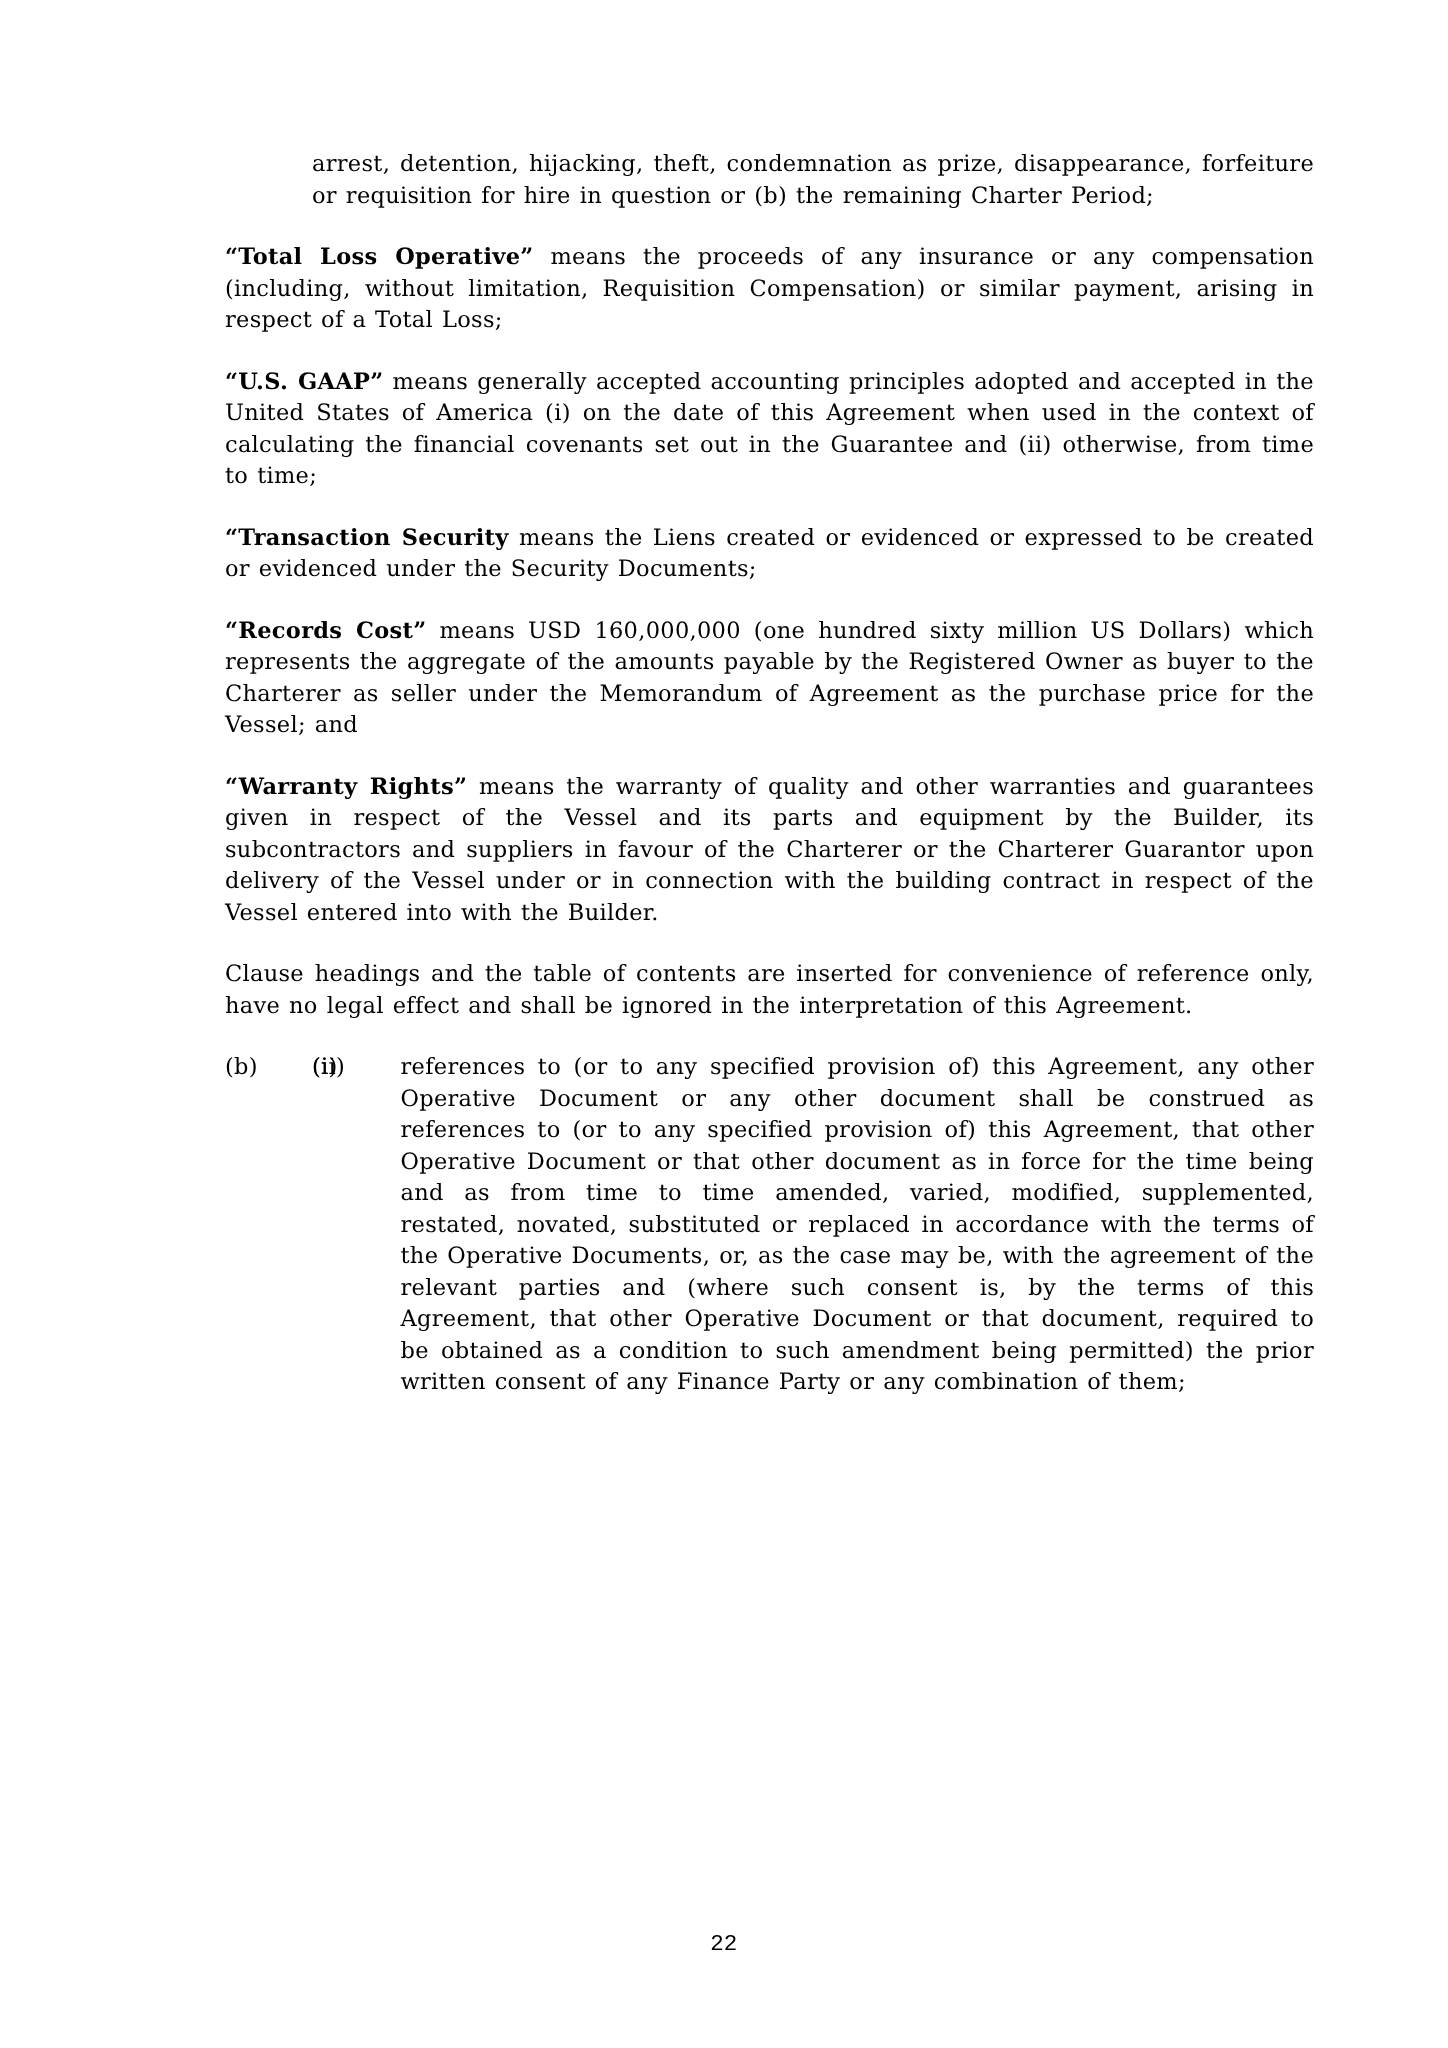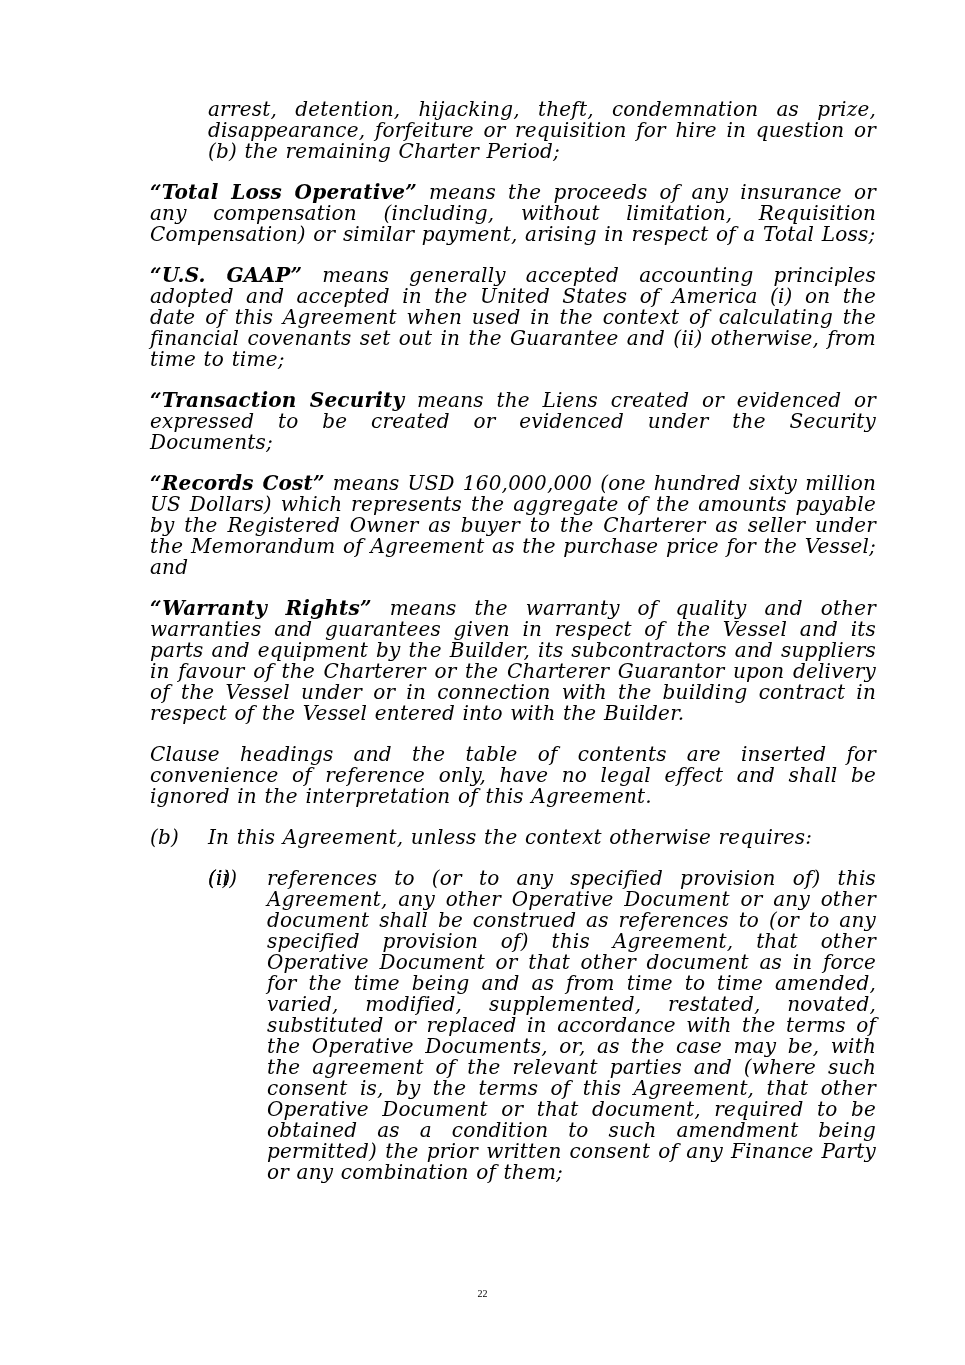--- a/index.html
+++ b/index.html
@@ -15,55 +15,54 @@
     margin: 0 auto;
   }
   .content {
     position: absolute;
     left: 150px;
     top: 99px;
     width: 726px;
   }
   .para {
     text-align: justify;
-    font-size: 20px;
+    font-size: 15px;
     line-height: 21px;
     letter-spacing: 0.2px;
     word-spacing: 1px;
     margin-bottom: 20px;
     hyphens: none;
-    font-style: italic;
   }
   .para:last-child { margin-bottom: 0; }
   .para.indent-1 { margin-left: 58px; }
   .para.hang-1 { position: relative; padding-left: 58px; }
   .para.hang-1 > .label { position: absolute; left: 0; top: 0; }
   .para.hang-2 { position: relative; padding-left: 117px; }
   .para.hang-2 > .label { position: absolute; left: 58px; top: 0; }
   .bold { font-weight: bold; }
   .footer {
     position: absolute;
     left: 0;
     right: 0;
     top: 1288px;
     text-align: center;
-    font-size: 10px;
-    font-family: Liberation Serif, serif;
+    font-size: 15px;
+    font-family: Liberation Mono, monospace;
   }
 </style>
 </head>
 <body>
 
 <div class="page">
   <div class="content">
       <div class="para indent-1"><span>arrest, detention, hijacking, theft, condemnation as prize, disappearance, forfeiture or requisition for hire in question or (b) the remaining Charter Period;</span></div>
       <div class="para"><span class="bold">“Total Loss Operative”</span><span> means the proceeds of any insurance or any compensation (including, without limitation, Requisition Compensation) or similar payment, arising in respect of a Total Loss;</span></div>
       <div class="para"><span class="bold">“U.S. GAAP”</span><span> means generally accepted accounting principles adopted and accepted in the United States of America (i) on the date of this Agreement when used in the context of calculating the financial covenants set out in the Guarantee and (ii) otherwise, from time to time;</span></div>
       <div class="para"><span class="bold">“Transaction Security</span><span> means the Liens created or evidenced or expressed to be created or evidenced under the Security Documents;</span></div>
       <div class="para"><span class="bold">“Records Cost”</span><span> means USD 160,000,000 (one hundred sixty million US Dollars) which represents the aggregate of the amounts payable by the Registered Owner as buyer to the Charterer as seller under the Memorandum of Agreement as the purchase price for the Vessel; and</span></div>
       <div class="para"><span class="bold">“Warranty Rights”</span><span> means the warranty of quality and other warranties and guarantees given in respect of the Vessel and its parts and equipment by the Builder, its subcontractors and suppliers in favour of the Charterer or the Charterer Guarantor upon delivery of the Vessel under or in connection with the building contract in respect of the Vessel entered into with the Builder.</span></div>
       <div class="para"><span>Clause headings and the table of contents are inserted for convenience of reference only, have no legal effect and shall be ignored in the interpretation of this Agreement.</span></div>
-      <div class="para hang-1"><span class="label">(b)</span><span>In this Agreement, unless the context otherwise requires:</span></div>
+      <div class="para hang-1"><span class="label">(b)</span></div>
       <div class="para hang-2"><span class="label">(i)</span></div>
       <div class="para hang-2"><span class="label">(ii)</span><span>references to (or to any specified provision of) this Agreement, any other Operative Document or any other document shall be construed as references to (or to any specified provision of) this Agreement, that other Operative Document or that other document as in force for the time being and as from time to time amended, varied, modified, supplemented, restated, novated, substituted or replaced in accordance with the terms of the Operative Documents, or, as the case may be, with the agreement of the relevant parties and (where such consent is, by the terms of this Agreement, that other Operative Document or that document, required to be obtained as a condition to such amendment being permitted) the prior written consent of any Finance Party or any combination of them;</span></div>
     </div>
   <div class="footer">22</div>
 </div>
 
 </body></html>

